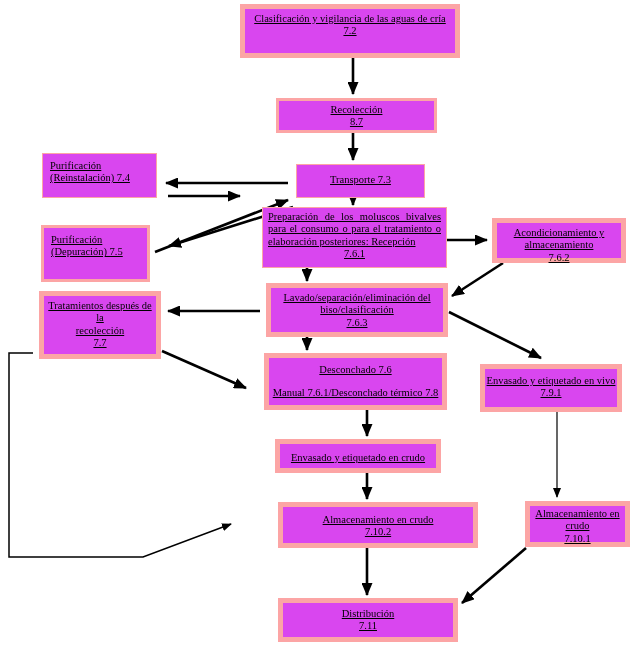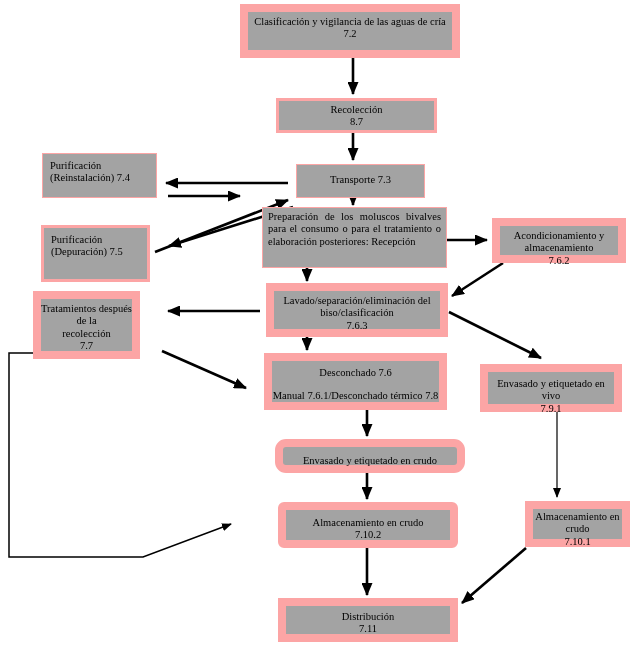--- a/index.html
+++ b/index.html
@@ -3,40 +3,40 @@
 <meta charset="utf-8">
 <style>
   html,body { margin:0; padding:0; background:#ffffff; }
   .canvas {
     position:relative; width:637px; height:654px; background:#ffffff;
     font-family:"Liberation Serif", serif; font-size:10.5px; color:#000;
     line-height:1.18; overflow:hidden;
   }
   svg.arrow-layer { position:absolute; left:0; top:0; z-index:1; }
   .node {
-    position:absolute; box-sizing:border-box; background:#a3a3a3;
-    border:8px solid #fca5a5; text-align:center; z-index:2; padding-top:4px;
+    position:absolute; box-sizing:border-box; background:#d946ef;
+    border:5px solid #fca5a5; text-align:center; z-index:2; padding-top:4px;text-decoration:underline;
   }
   .line { pointer-events:none; }
   
   #n-clasificacion      { left:240px; top:4px;   width:220px; height:54px; }
   #n-recoleccion        { left:276px; top:98px;  width:161px; height:35px; border-width:3px; padding-top:3px; }
   #n-transporte         { left:296px; top:164px; width:129px; height:34px; border-width:1.5px; padding-top:9px; }
   #n-purif-reinst       { left:42px;  top:153px; width:115px; height:45px; border-width:1.5px; text-align:left; padding:6px 4px 0 7px; }
   #n-purif-depur        { left:41px;  top:225px; width:109px; height:57px; border-width:3px;  text-align:left; padding:6px 4px 0 7px; }
   #n-preparacion        { left:262px; top:207px; width:185px; height:61px; border-width:1.5px; padding:3px 5px 0 5px; }
   #n-preparacion .just  { text-align:justify; }
   #n-acondicionamiento  { left:492px; top:218px; width:134px; height:45px; }
   #n-lavado             { left:266px; top:283px; width:182px; height:54px; }
-  #n-tratamientos       { left:33px;  top:291px; width:107px; height:68px; }
+  #n-tratamientos       { left:39px;  top:291px; width:122px; height:68px; }
   #n-desconchado        { left:264px; top:353px; width:183px; height:57px; padding-top:6px; }
   #n-desconchado .gap   { margin-top:11px; }
   #n-envasado-vivo      { left:480px; top:364px; width:142px; height:48px; padding-top:6px; }
-  #n-envasado-crudo     { left:275px; top:439px; width:190px; height:34px; padding-top:8px;border-radius:11px; }
-  #n-almacen-7102       { left:278px; top:502px; width:180px; height:46px; padding-top:7px;border-radius:6px; }
+  #n-envasado-crudo     { left:275px; top:439px; width:166px; height:34px; padding-top:8px; }
+  #n-almacen-7102       { left:278px; top:502px; width:200px; height:46px; padding-top:7px; }
   #n-almacen-7101       { left:525px; top:501px; width:105px; height:46px; padding-top:2px;text-align:center; }
   #n-distribucion       { left:278px; top:598px; width:180px; height:44px; padding-top:5px; }
 </style>
 </head>
 <body>
 
 <div class="canvas">
 
   <svg class="arrow-layer" width="637" height="654" viewBox="0 0 637 654">
     <defs>
@@ -92,20 +92,21 @@
     <div class="line">(Reinstalación) 7.4</div>
   </div>
 
   <div class="node" id="n-purif-depur">
     <div class="line">Purificación</div>
     <div class="line">(Depuración) 7.5</div>
   </div>
 
   <div class="node" id="n-preparacion">
     <div class="line just">Preparación de los moluscos bivalves para el consumo o para el tratamiento o elaboración posteriores: Recepción</div>
+    <div class="line">7.6.1</div>
   </div>
 
   <div class="node" id="n-acondicionamiento">
     <div class="line">Acondicionamiento y</div>
     <div class="line">almacenamiento</div>
     <div class="line">7.6.2</div>
   </div>
 
   <div class="node" id="n-lavado">
     <div class="line">Lavado/separación/eliminación del</div>

